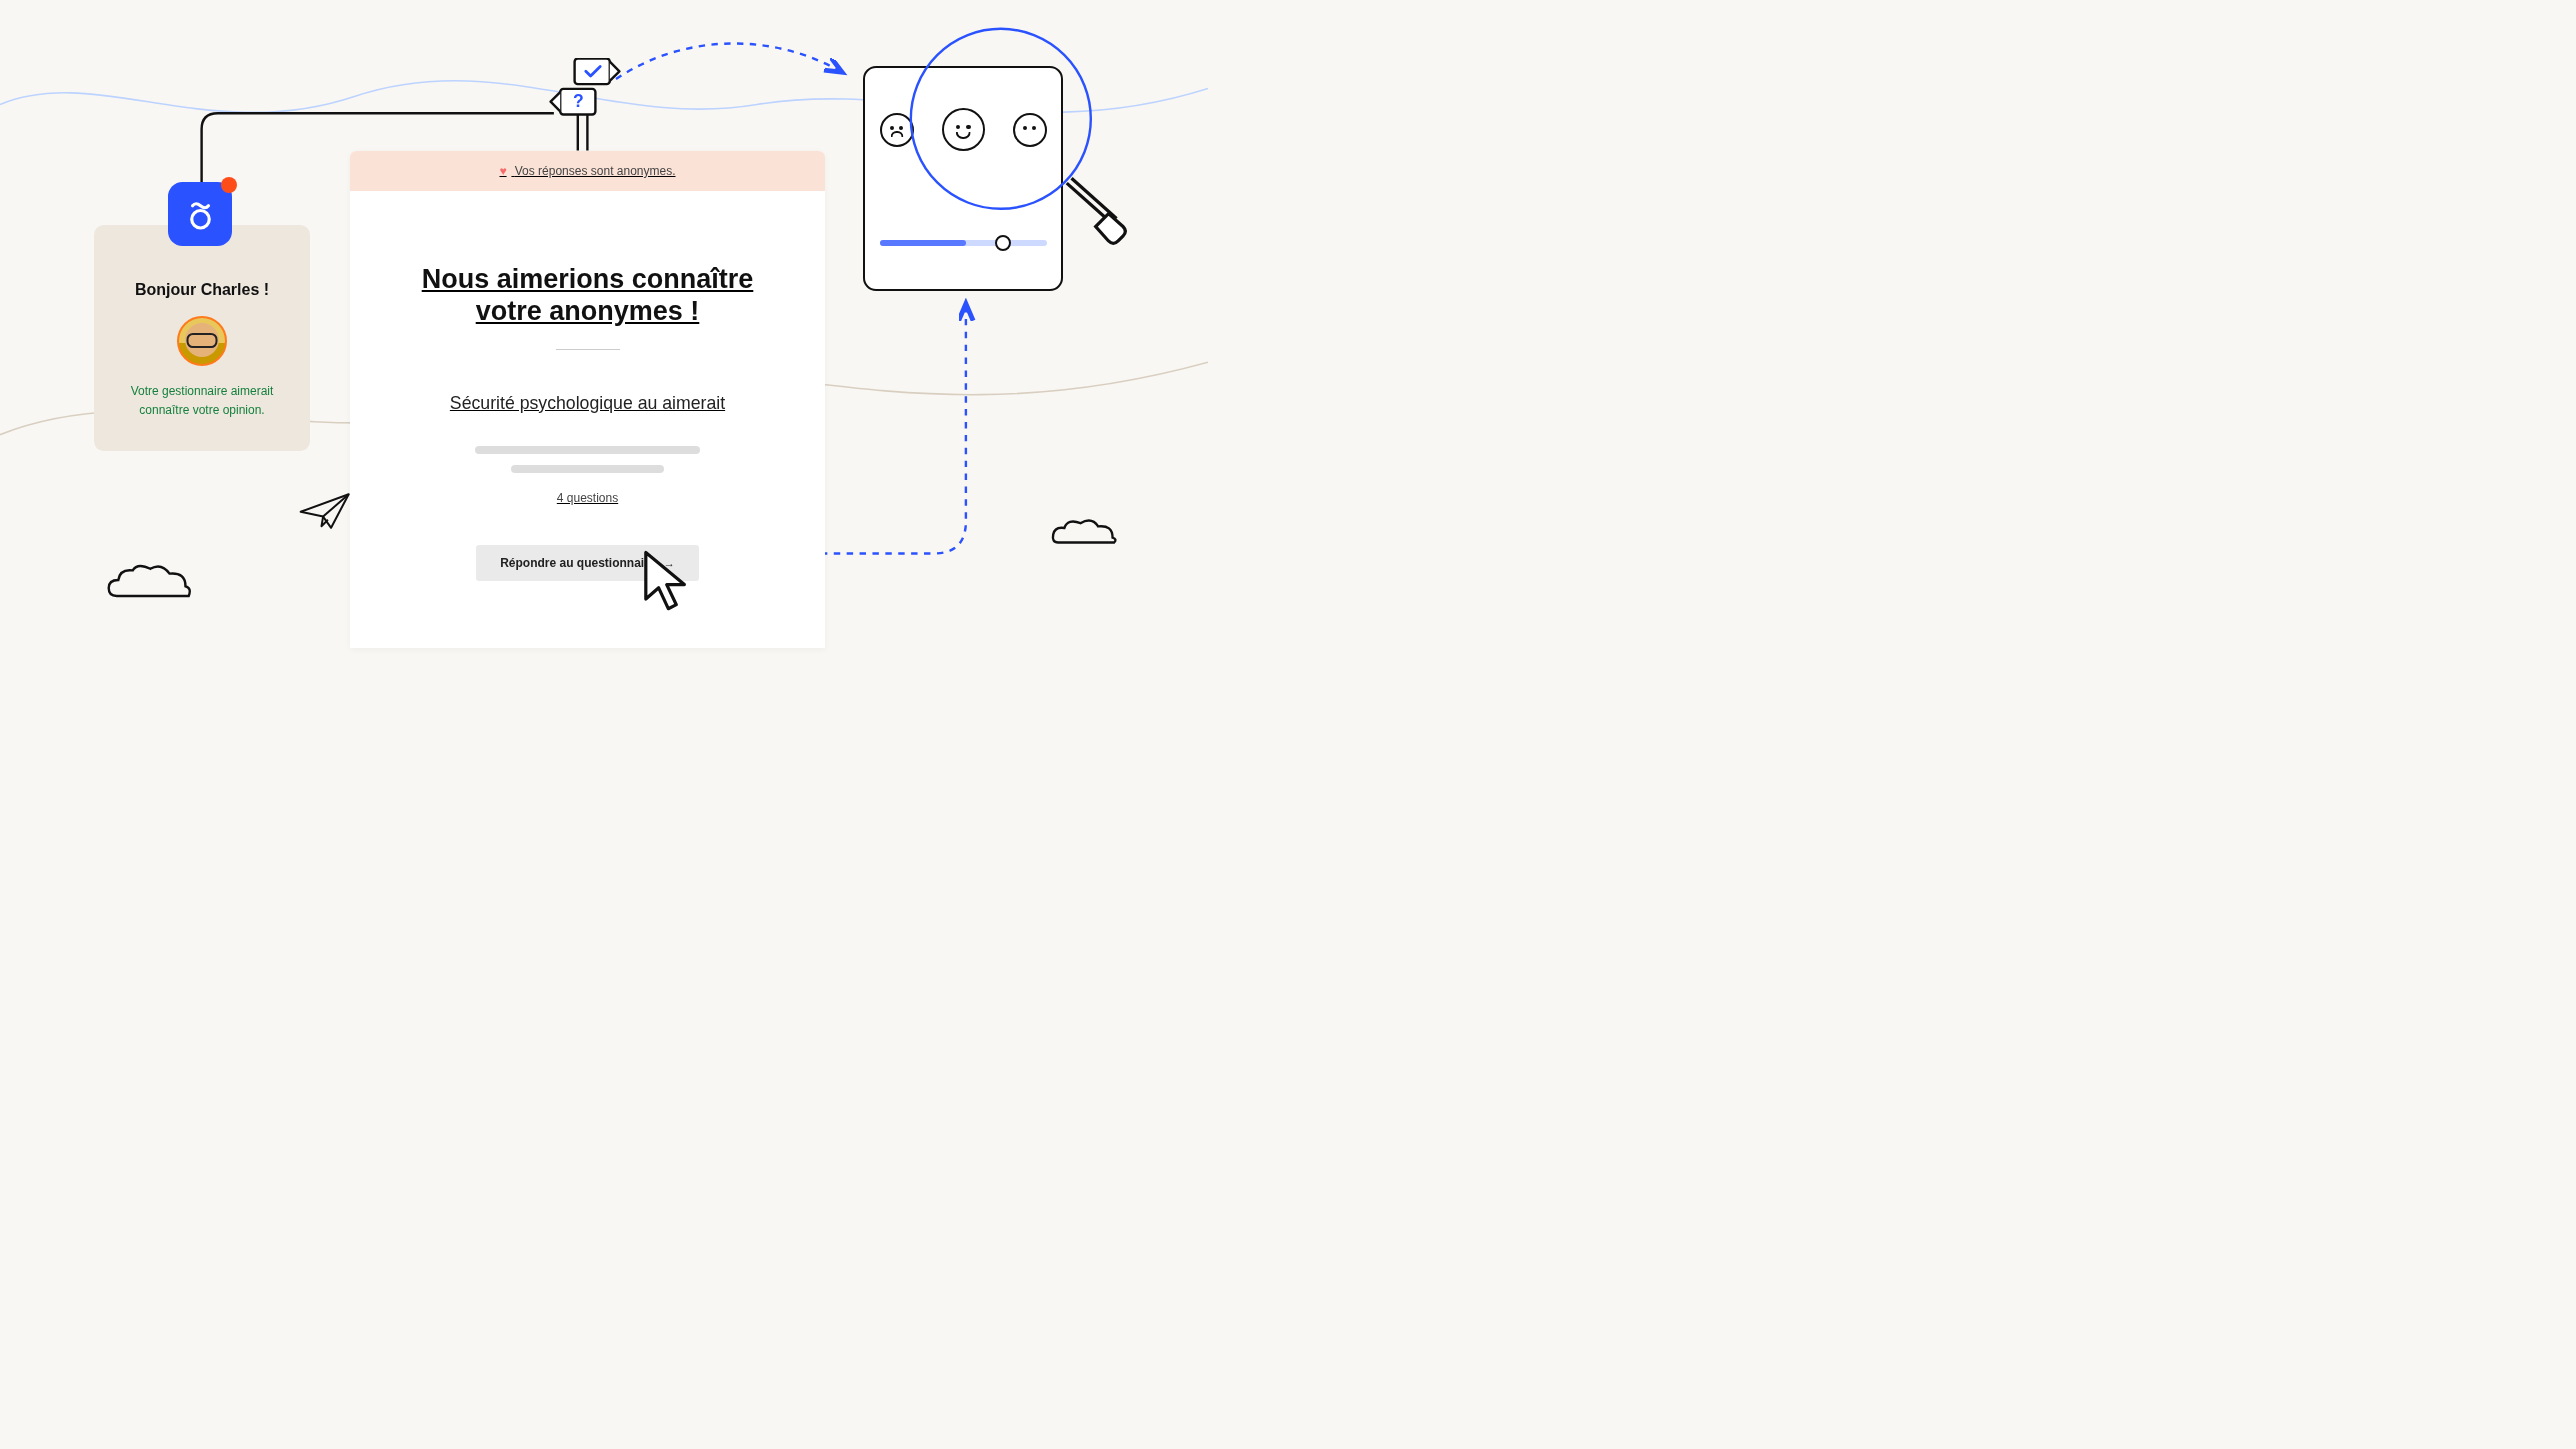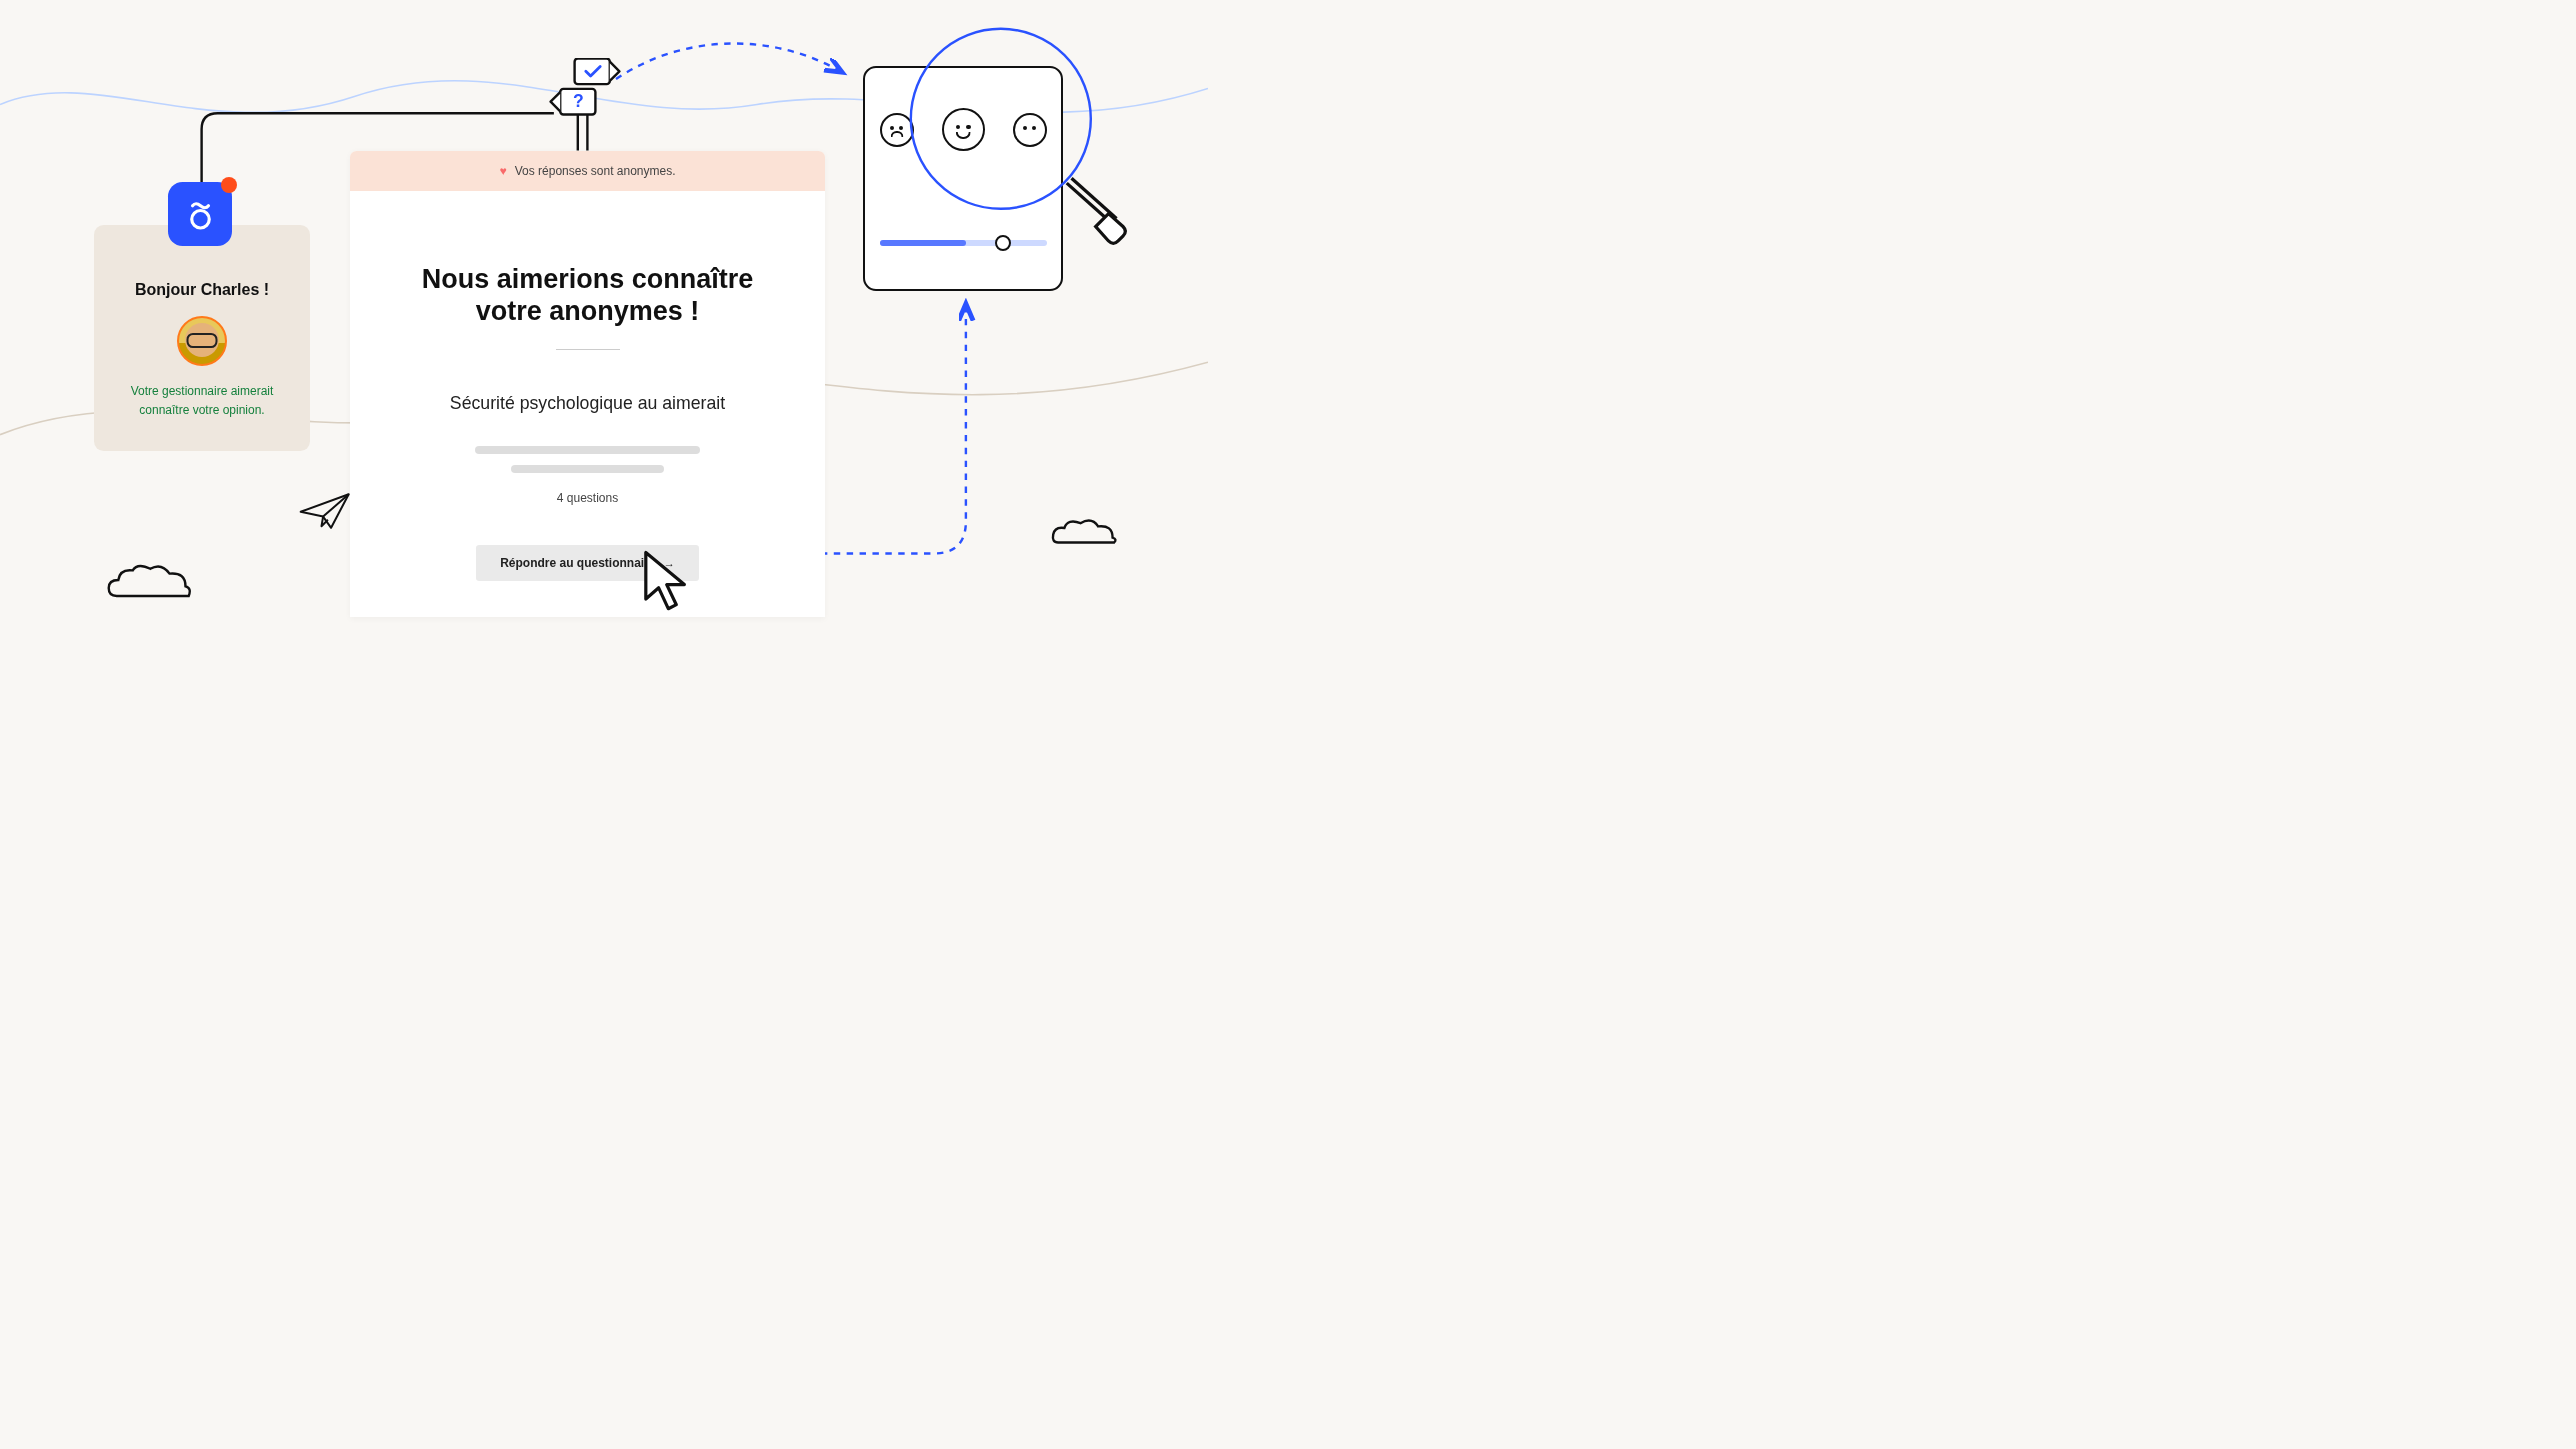--- a/index.html
+++ b/index.html
@@ -89,35 +89,36 @@
 
 
 .survey-card {
   position: absolute;
   left: 350px;
   top: 151px;
   width: 475px;
   background: #fff;
   border-radius: 6.4px 6.4px 0 0;
   box-shadow: 0 1.6px 6.4px rgba(0,0,0,0.04);
+  text-decoration: underline;
 }
 .survey-banner {
   background: #fbe2d6;
   padding: 13px;
   text-align: center;
   font-size: 12px;
   color: #444;
   border-radius: 6.4px 6.4px 0 0;
 }
 .survey-banner .heart {
   color: #f96a6a;
   margin-right: 4.8px;
 }
 .survey-body {
-  padding: 72px 40px 36px 40px;
+  padding: 72px 40px 67px 40px;
   text-align: center;
 }
 .survey-body h1 {
   font-size: 27px;
   font-weight: 800;
   line-height: 1.2;
   color: #111;
 }
 .survey-body .rule {
   width: 64px; height: 0.8px;

